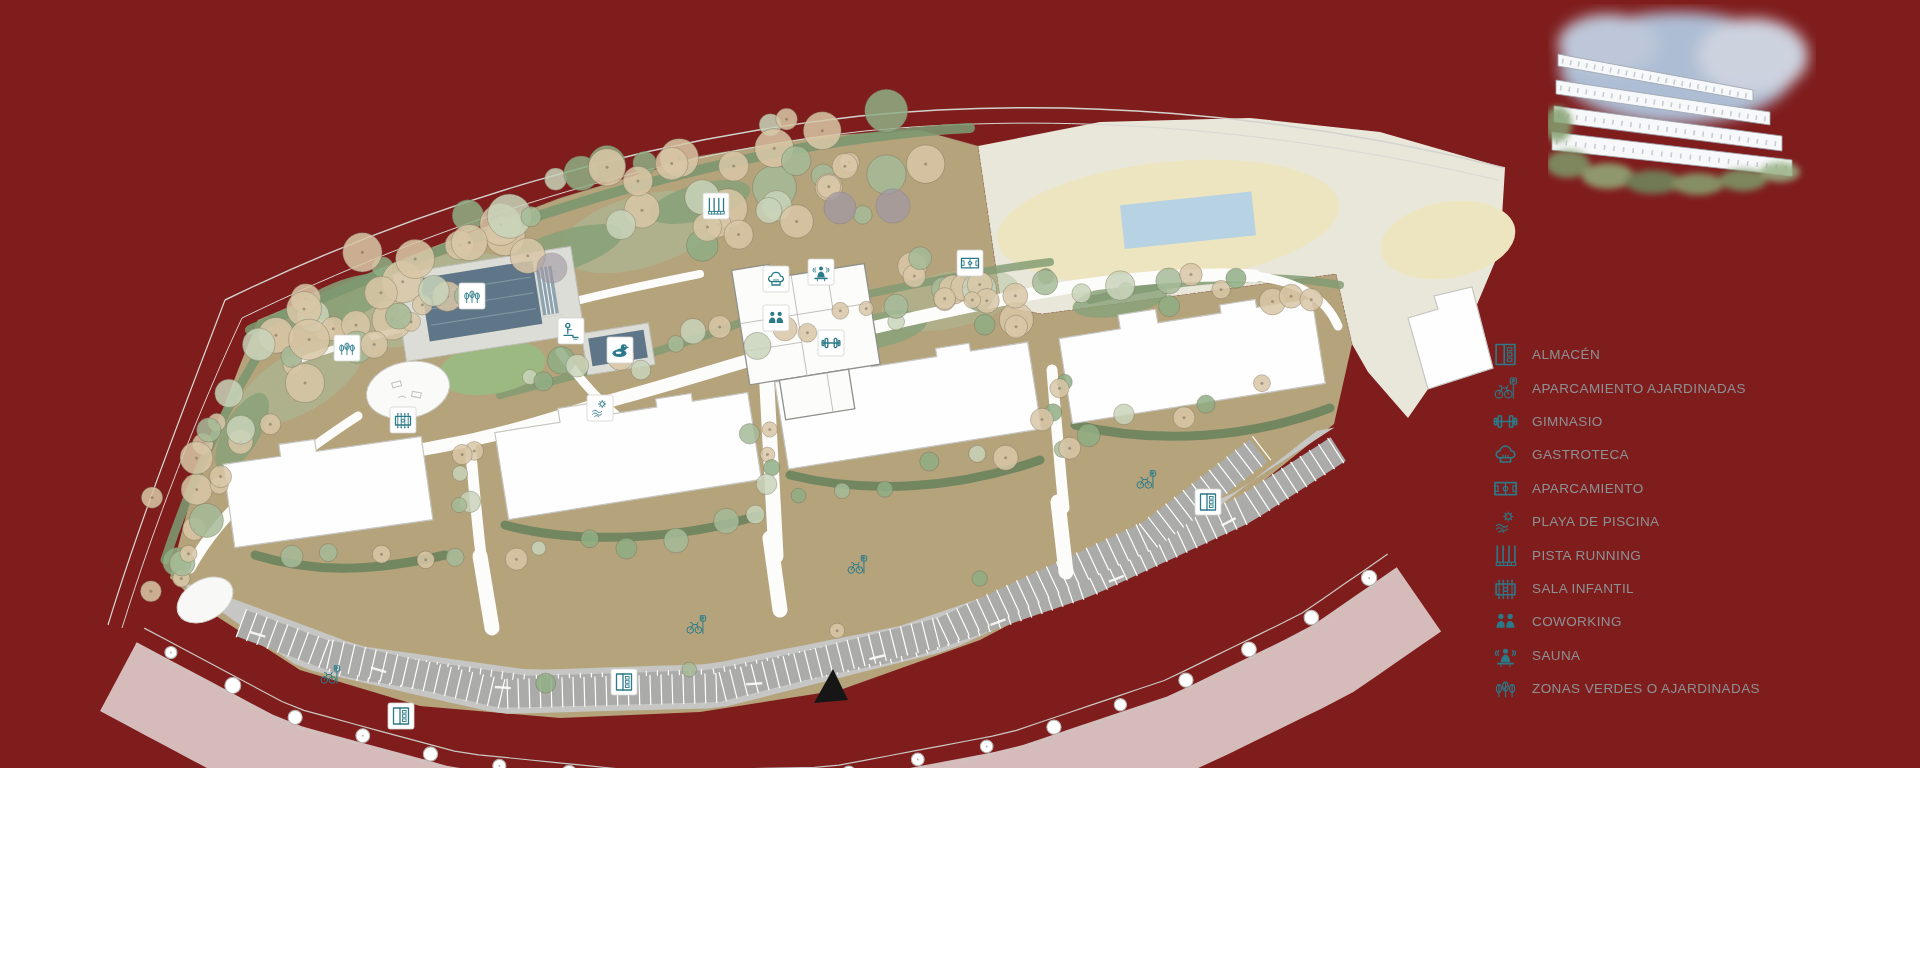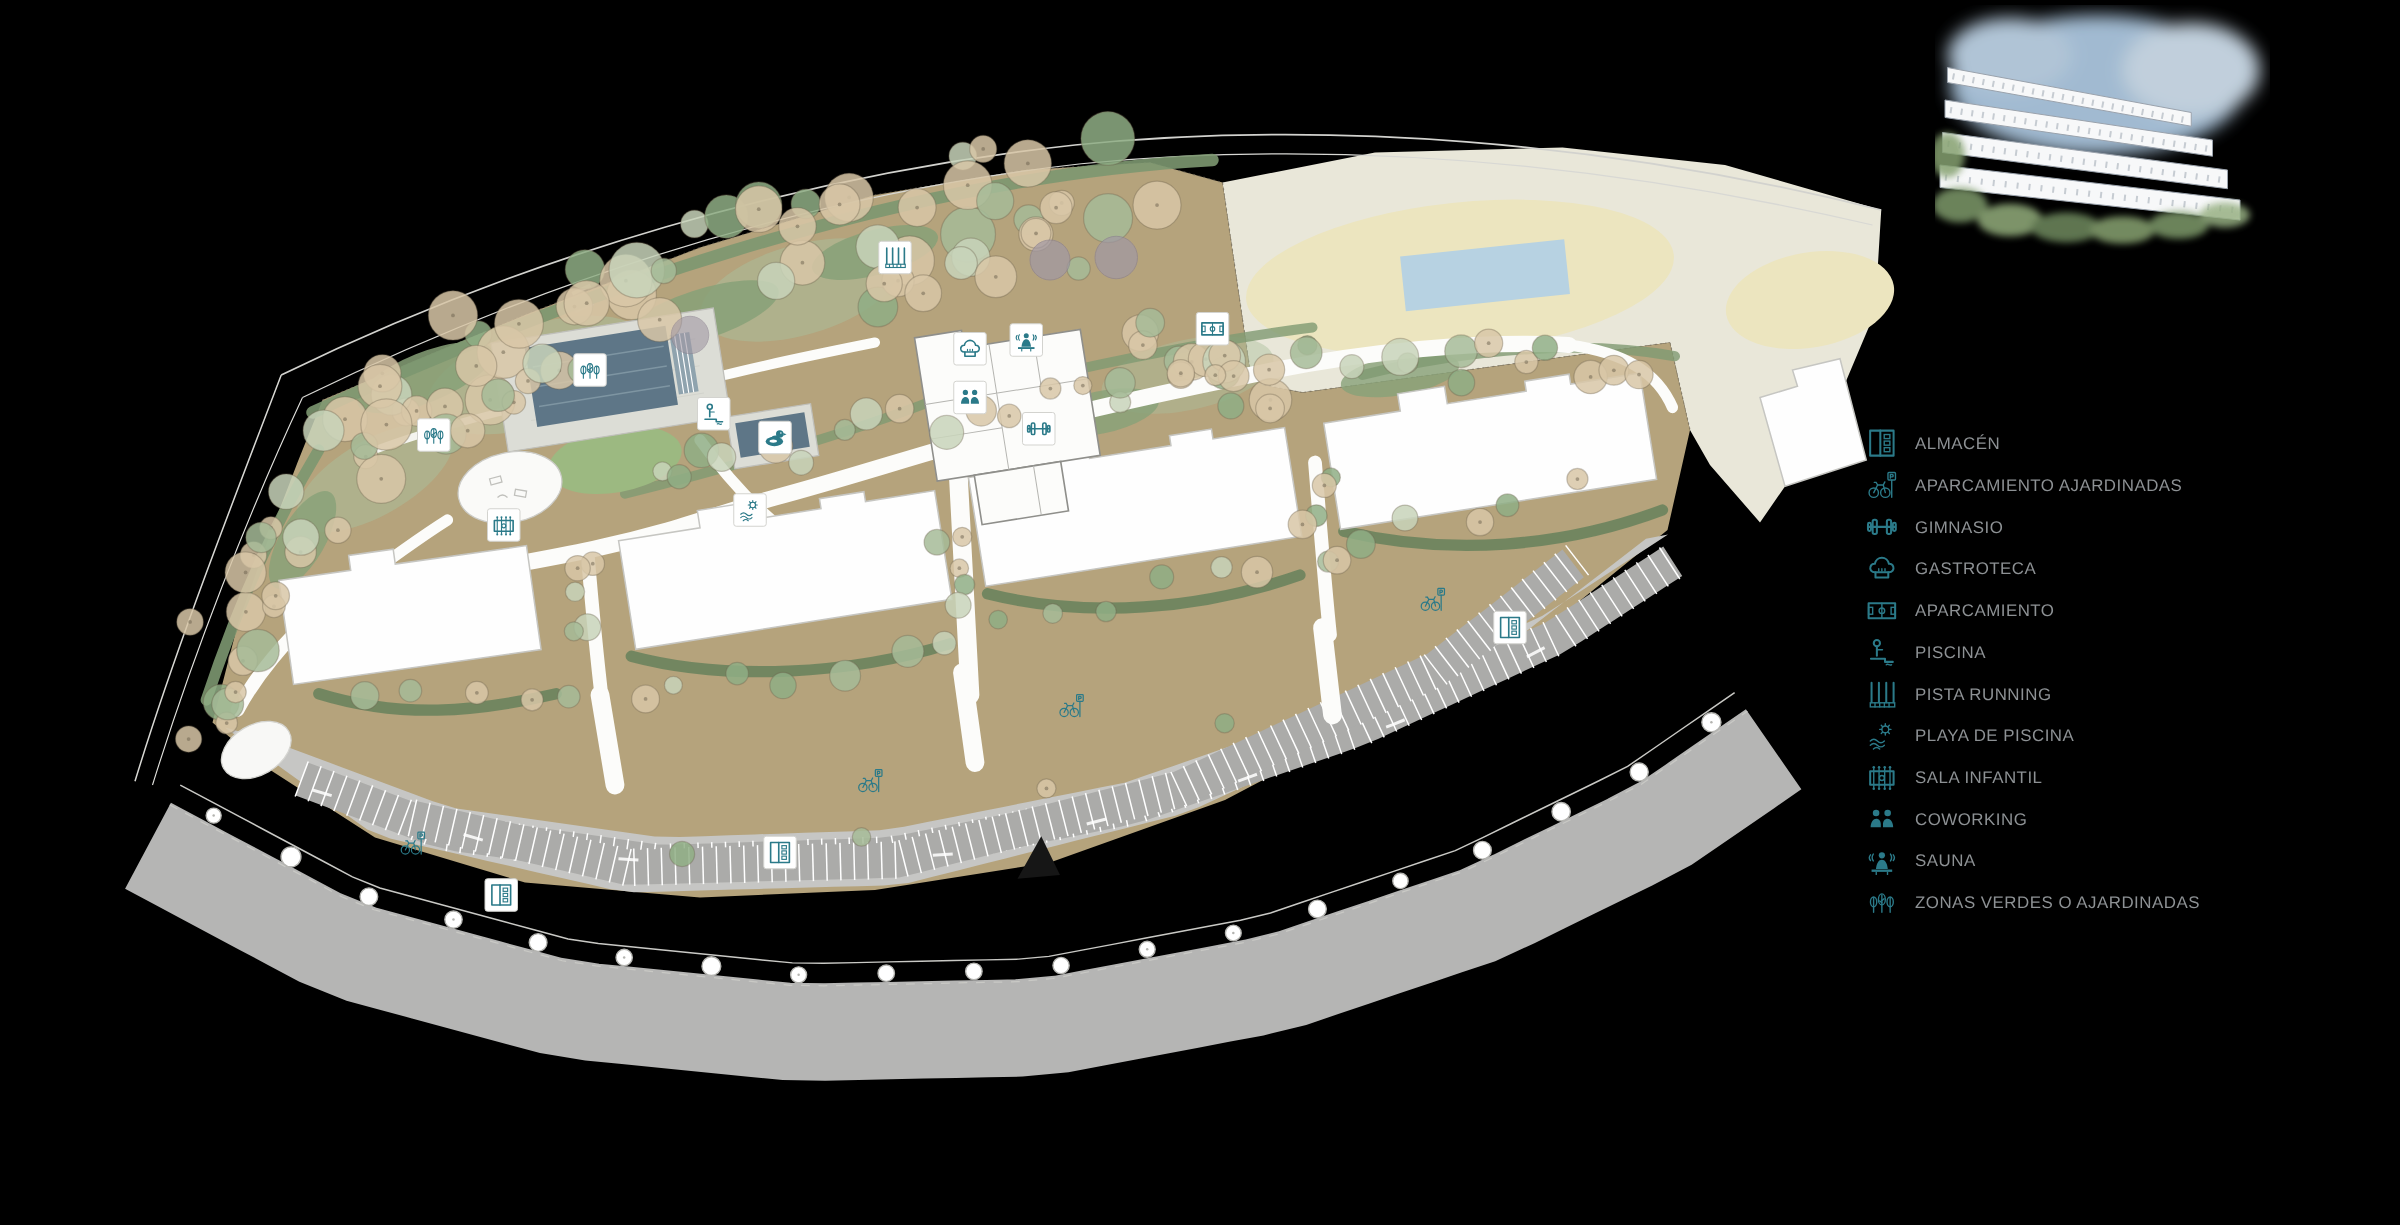--- a/index.html
+++ b/index.html
@@ -1,18 +1,18 @@
 <!DOCTYPE html>
 <html><head>
 <meta charset="utf-8">
 <style>
   :root{ --teal:#2b7a89; }
   html,body{margin:0;padding:0;background:#ffffff;}
   body{font-family:"Liberation Sans", sans-serif;}
-  .stage{position:relative;width:1920px;height:980px;overflow:hidden;background:#000000;}
+  .stage{position:relative;width:1920px;height:768px;overflow:hidden;background:#7f1d1d;}
   #site-map{position:absolute;left:0;top:0;}
   .legend{position:absolute;left:1492px;top:338px;display:flex;flex-direction:column;}
   .legend-row{display:flex;align-items:center;height:33.4px;gap:13px;}
   .legend-icon{width:27px;height:27px;flex:none;display:flex;align-items:center;justify-content:center;}
   .legend-icon svg{width:25px;height:25px;overflow:visible;}
   .legend-label{font-size:13.5px;color:#8d9194;letter-spacing:.4px;white-space:nowrap;}
   .render{position:absolute;left:1548px;top:4px;width:268px;height:198px;}
   .ol{fill:none;stroke:var(--teal);stroke-width:1.3;stroke-linecap:round;stroke-linejoin:round;}
   .olt{fill:none;stroke:var(--teal);stroke-width:.9;stroke-linecap:round;}
   .fl{fill:var(--teal);stroke:none;}
@@ -862,40 +862,32 @@
         <span class="legend-icon">
           <svg viewBox="0 0 20 20">
             <use href="#sym-multideporte"></use>
           </svg>
         </span>
         <span class="legend-label">APARCAMIENTO</span>
       </div>
       <div class="legend-row">
         <span class="legend-icon">
           <svg viewBox="0 0 20 20">
-            <use href="#sym-piscina"></use>
-          </svg>
-        </span>
-        <span class="legend-label">PISCINA</span>
+            <use href="#sym-playa-piscina"></use>
+          </svg>
+        </span>
+        <span class="legend-label">PLAYA DE PISCINA</span>
       </div>
       <div class="legend-row">
         <span class="legend-icon">
           <svg viewBox="0 0 20 20">
             <use href="#sym-pista-running"></use>
           </svg>
         </span>
         <span class="legend-label">PISTA RUNNING</span>
-      </div>
-      <div class="legend-row">
-        <span class="legend-icon">
-          <svg viewBox="0 0 20 20">
-            <use href="#sym-playa-piscina"></use>
-          </svg>
-        </span>
-        <span class="legend-label">PLAYA DE PISCINA</span>
       </div>
       <div class="legend-row">
         <span class="legend-icon">
           <svg viewBox="0 0 20 20">
             <use href="#sym-sala-multiusos"></use>
           </svg>
         </span>
         <span class="legend-label">SALA INFANTIL</span>
       </div>
       <div class="legend-row">

